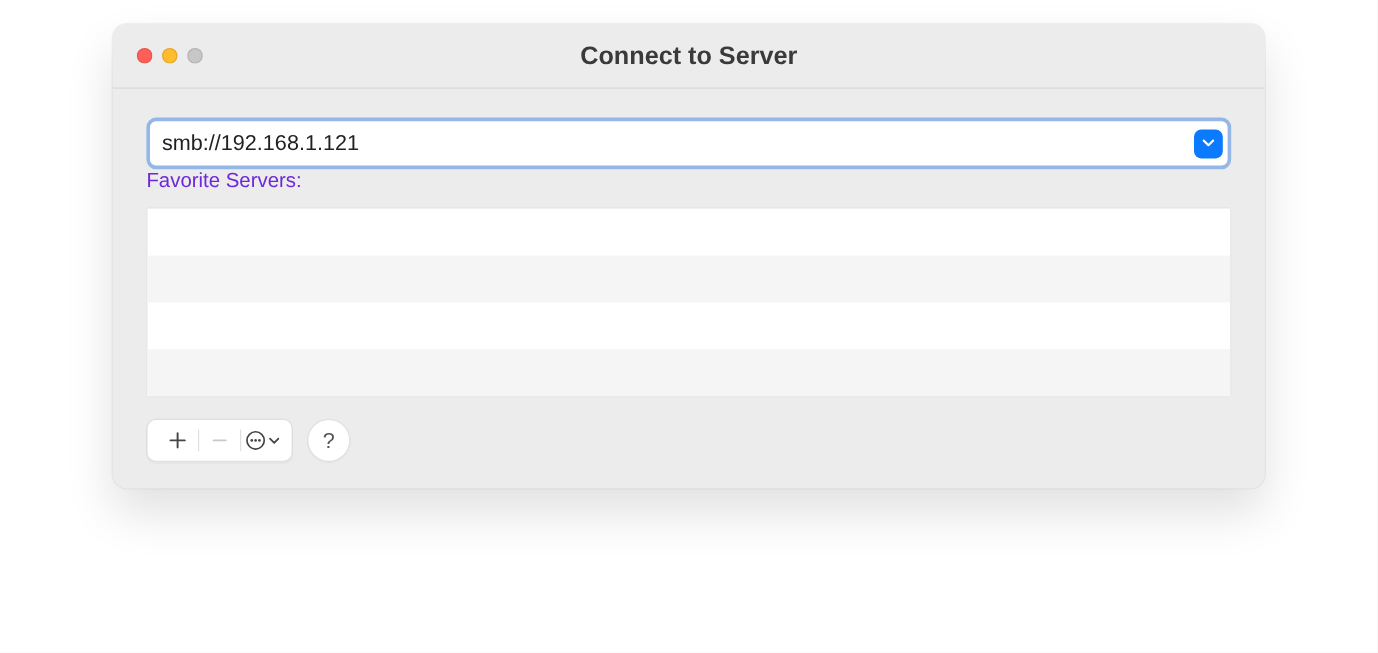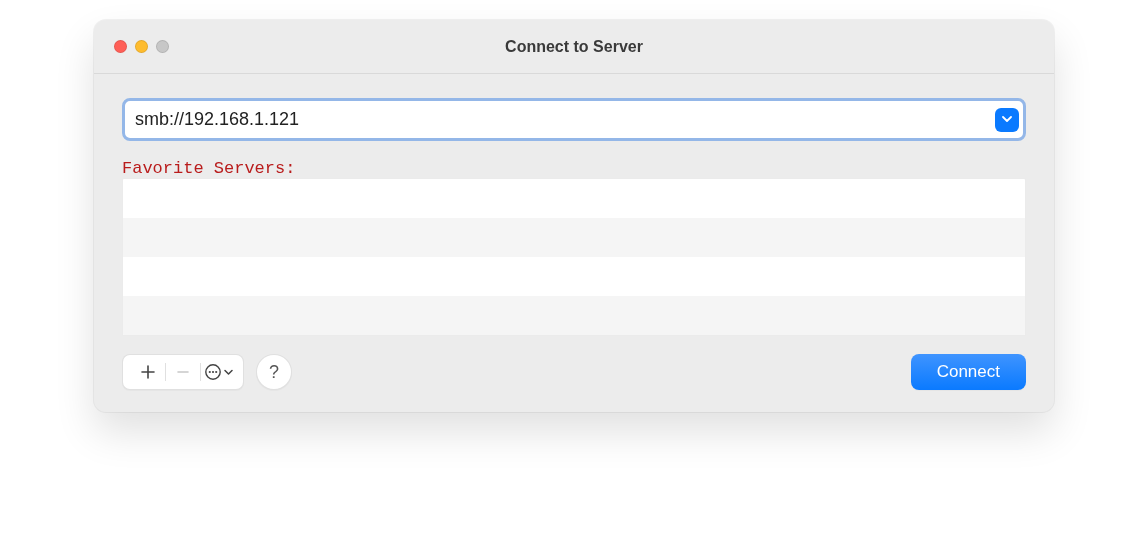--- a/index.html
+++ b/index.html
@@ -42,36 +42,35 @@
       width: 13px;
       height: 13px;
       border-radius: 50%;
     }
     .light.close { background: #ff5f57; border: 0.5px solid rgba(0,0,0,0.1); }
     .light.min { background: #febc2e; border: 0.5px solid rgba(0,0,0,0.1); }
     .light.max { background: #c7c7c7; border: 0.5px solid rgba(0,0,0,0.1); }
     .title {
       flex: 1;
       text-align: center;
-      font-size: 16px;
+      font-size: 21px;
       font-weight: 600;
       color: #3a3a3a;
     }
     .content {
       padding: 24px 28px 22px 28px;
     }
     .combo-wrapper {
       position: relative;
       border: 3px solid #94b7e8;
       border-radius: 8px;
       padding: 2px;
       background: #fff;
       display: flex;
       align-items: center;
-      margin-bottom: 18px;
     }
     .combo-input {
       flex: 1;
       border: none;
       outline: none;
       font-size: 18px;
       padding: 6px 8px;
       background: transparent;
       color: #222;
       font-family: inherit;
@@ -85,22 +84,22 @@
       align-items: center;
       justify-content: center;
       margin-right: 2px;
       cursor: pointer;
     }
     .combo-dropdown svg {
       fill: white;
     }
     .section-label {
       font-size: 17px;
-      color: #b91c1c;
-      font-family: Liberation Mono, monospace;
+      color: #6d28d9;
+      margin-bottom: 12px;
     }
     .favorites-list {
       height: 158px;
       background: #fff;
       border: 1px solid rgba(0,0,0,0.08);
       border-radius: 2px;
       margin-bottom: 18px;
       overflow: hidden;
     }
     .favorites-row {
@@ -243,18 +242,15 @@
           </span>
         </div>
       </div>
 
       <div class="help-btn">
         <span>?</span>
       </div>
 
       <div class="spacer"></div>
 
-      <div class="btn primary">
-        <span>Connect</span>
-      </div>
     </div>
   </div>
 </div>
 
 </body></html>

